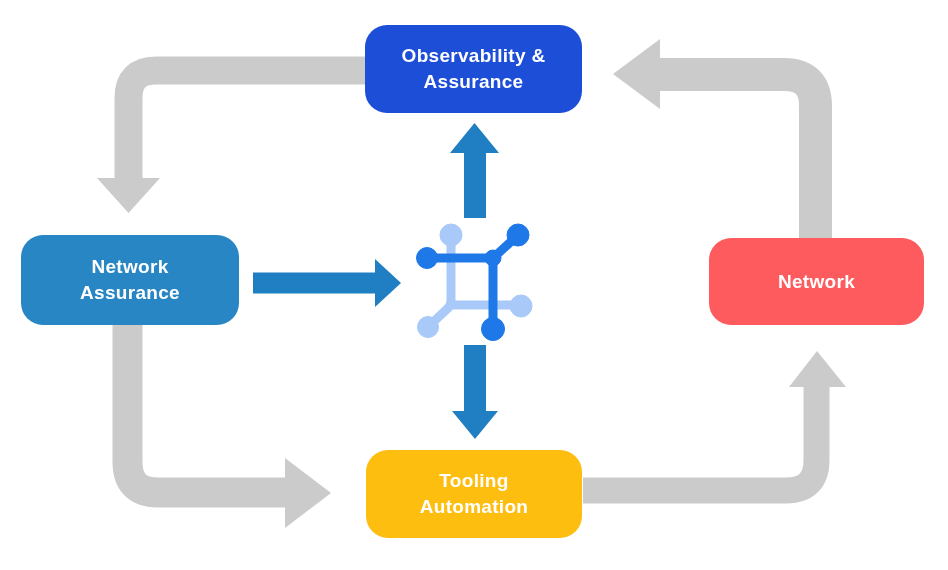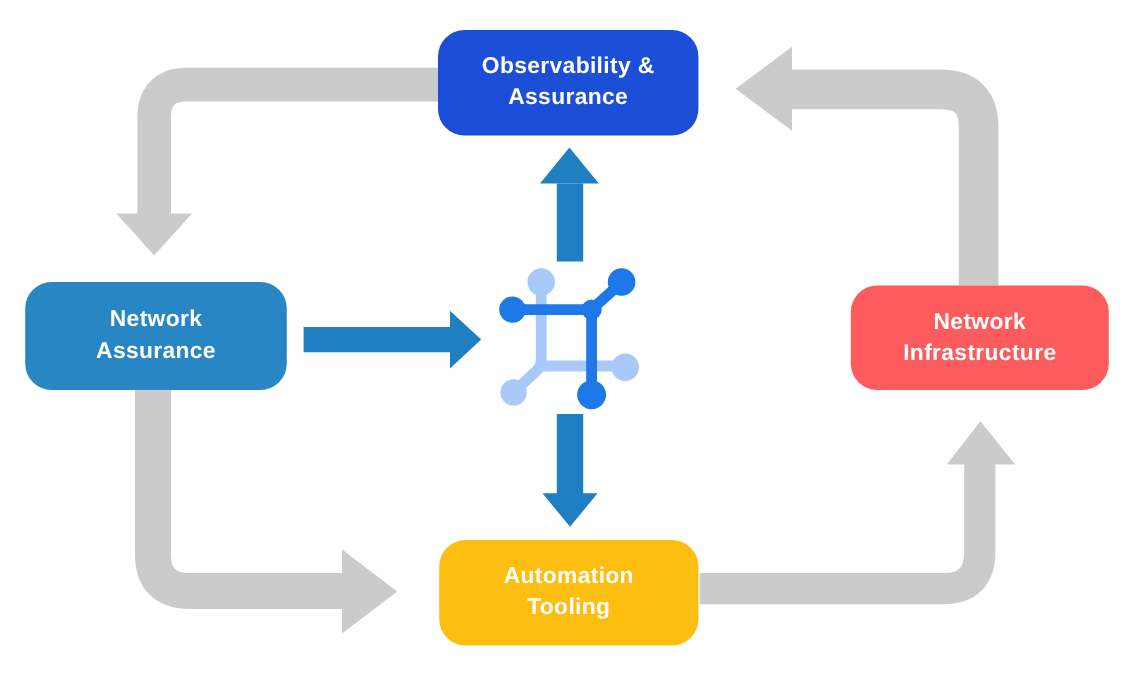--- a/index.html
+++ b/index.html
@@ -100,24 +100,23 @@
   <div class="node node-operations" style="background-color: rgb(39, 134, 195);">
     <span class="label">
       <span>Network</span>
       <span>Assurance</span>
     </span>
   </div>
 
   <div class="node node-infrastructure" style="background-color: rgb(253, 91, 94);">
     <span class="label">
       <span>Network</span>
-      <span>Infrastructure</span>
     </span>
   </div>
 
   <div class="node node-automation" style="background-color: rgb(254, 190, 16);">
     <span class="label">
+      <span>Tooling</span>
       <span>Automation</span>
-      <span>Tooling</span>
     </span>
   </div>
 
 </div>
 
 </body></html>

